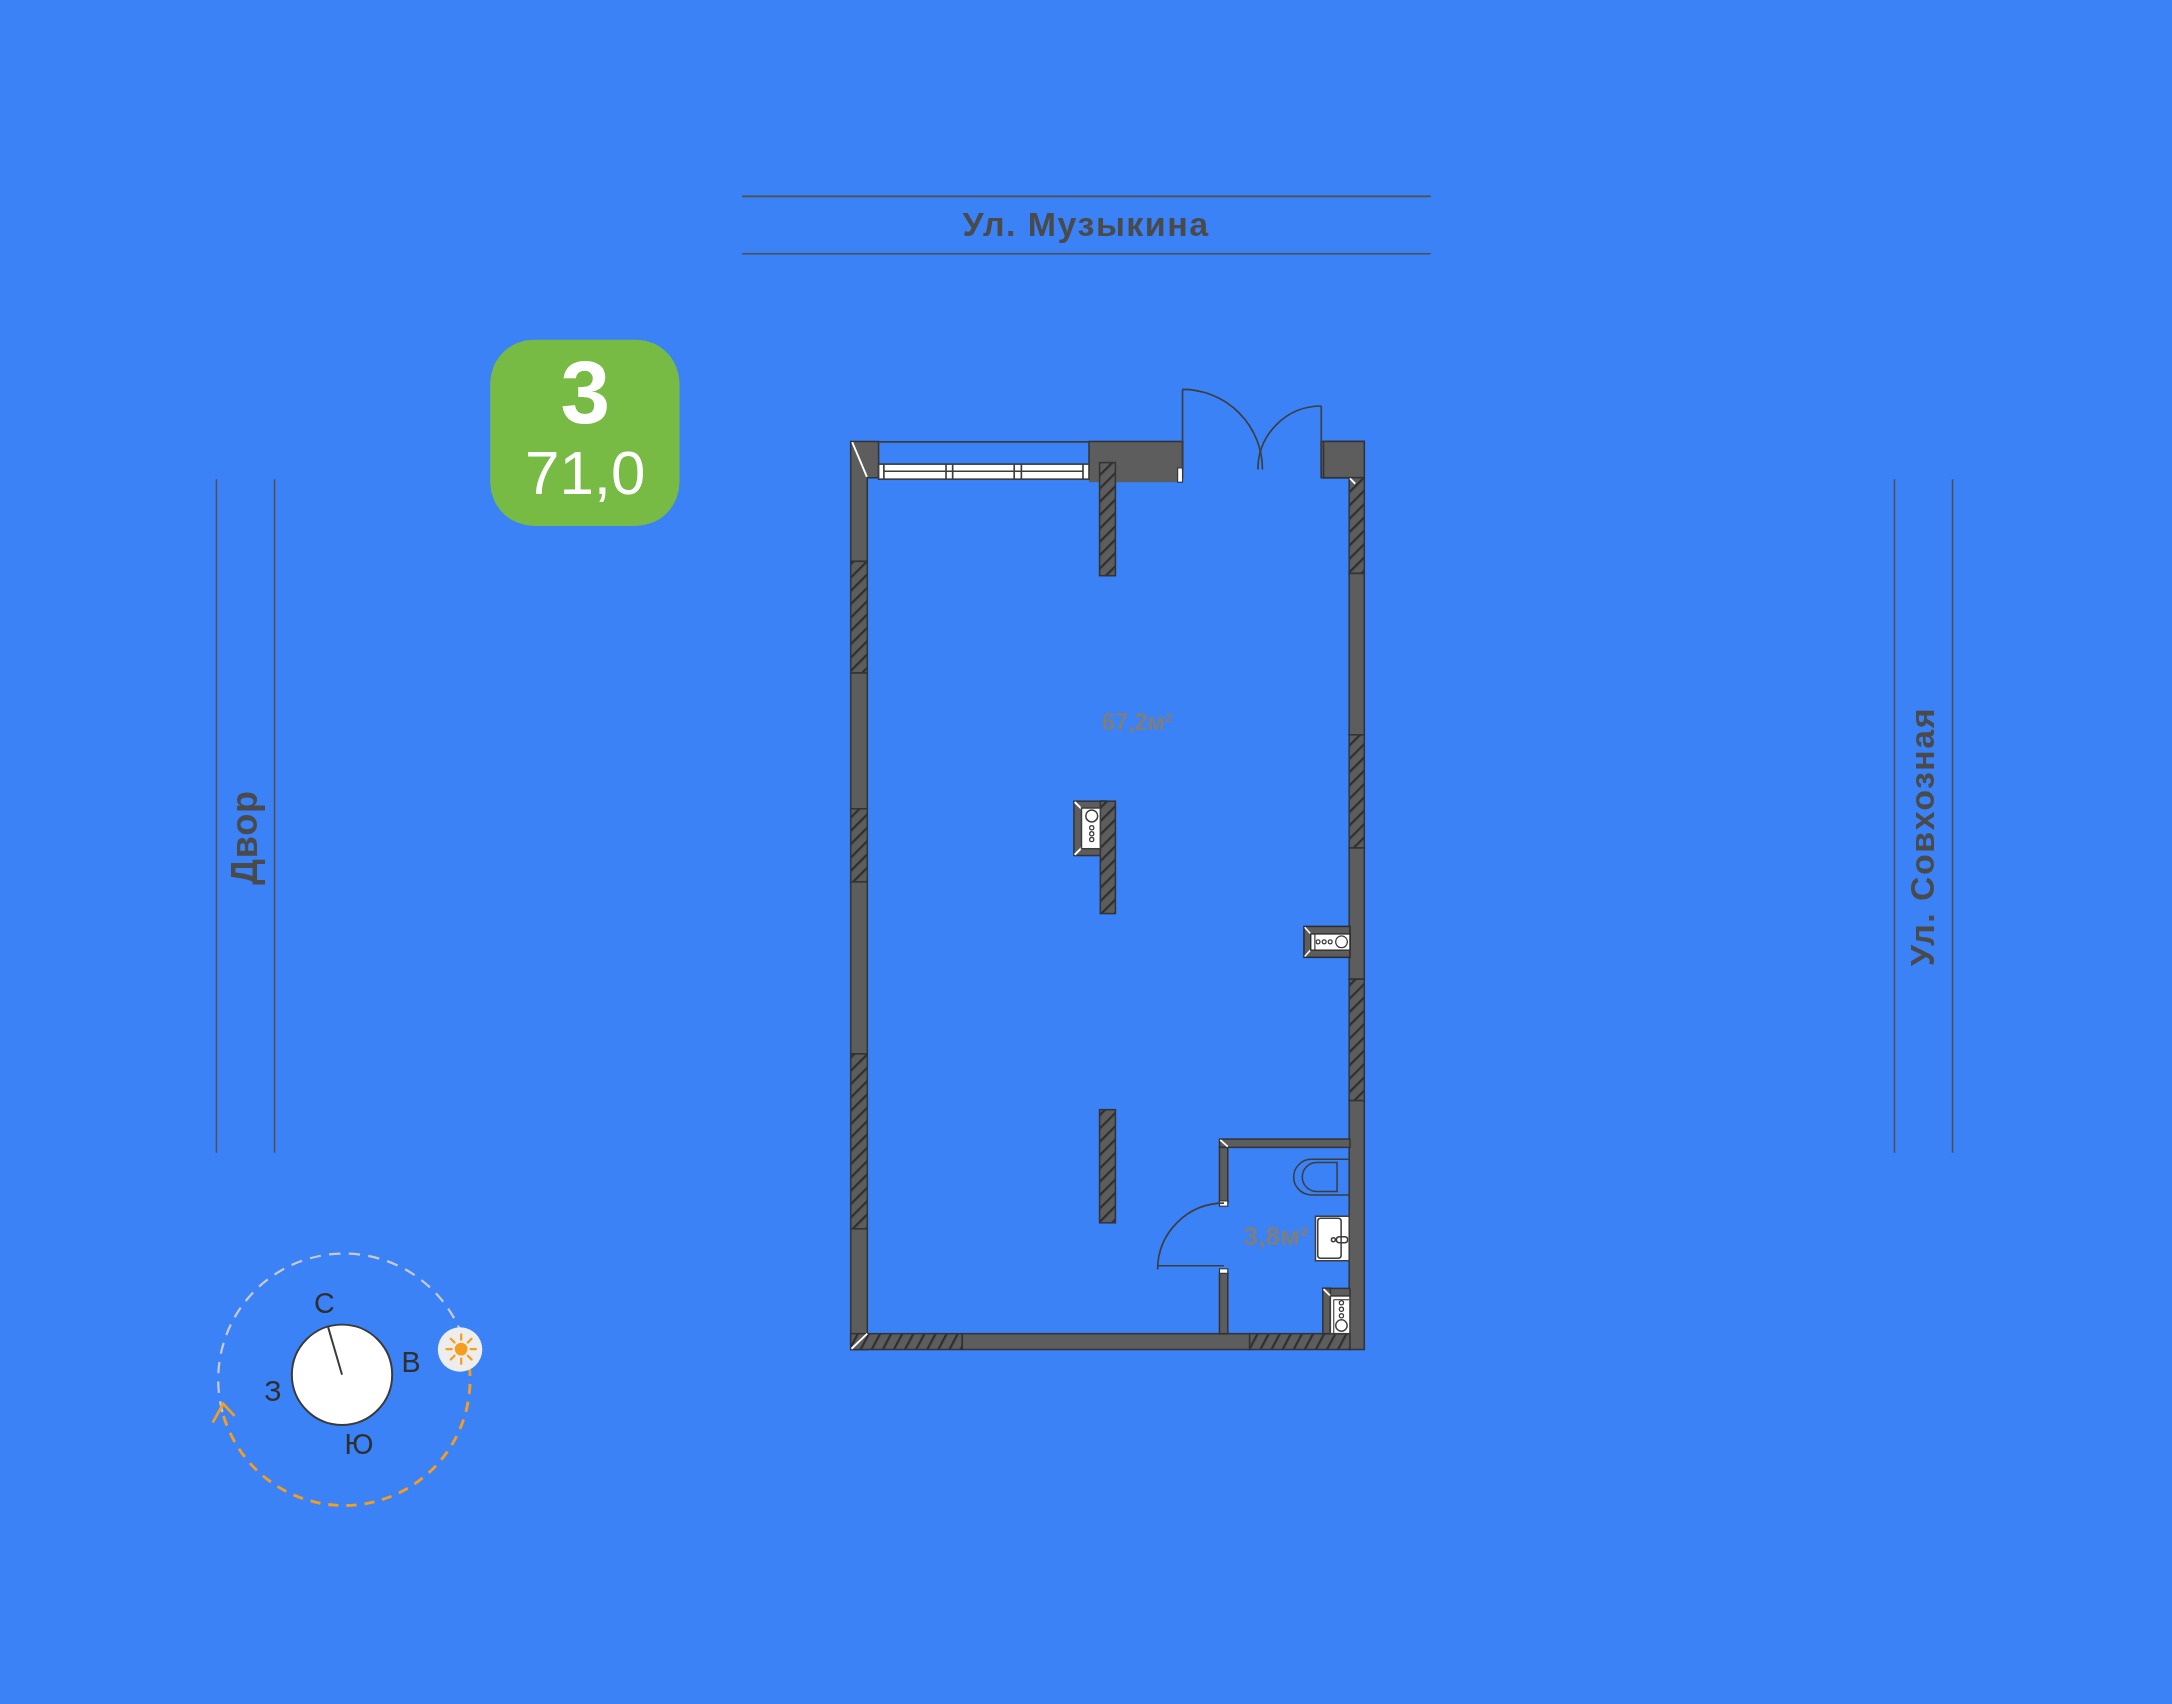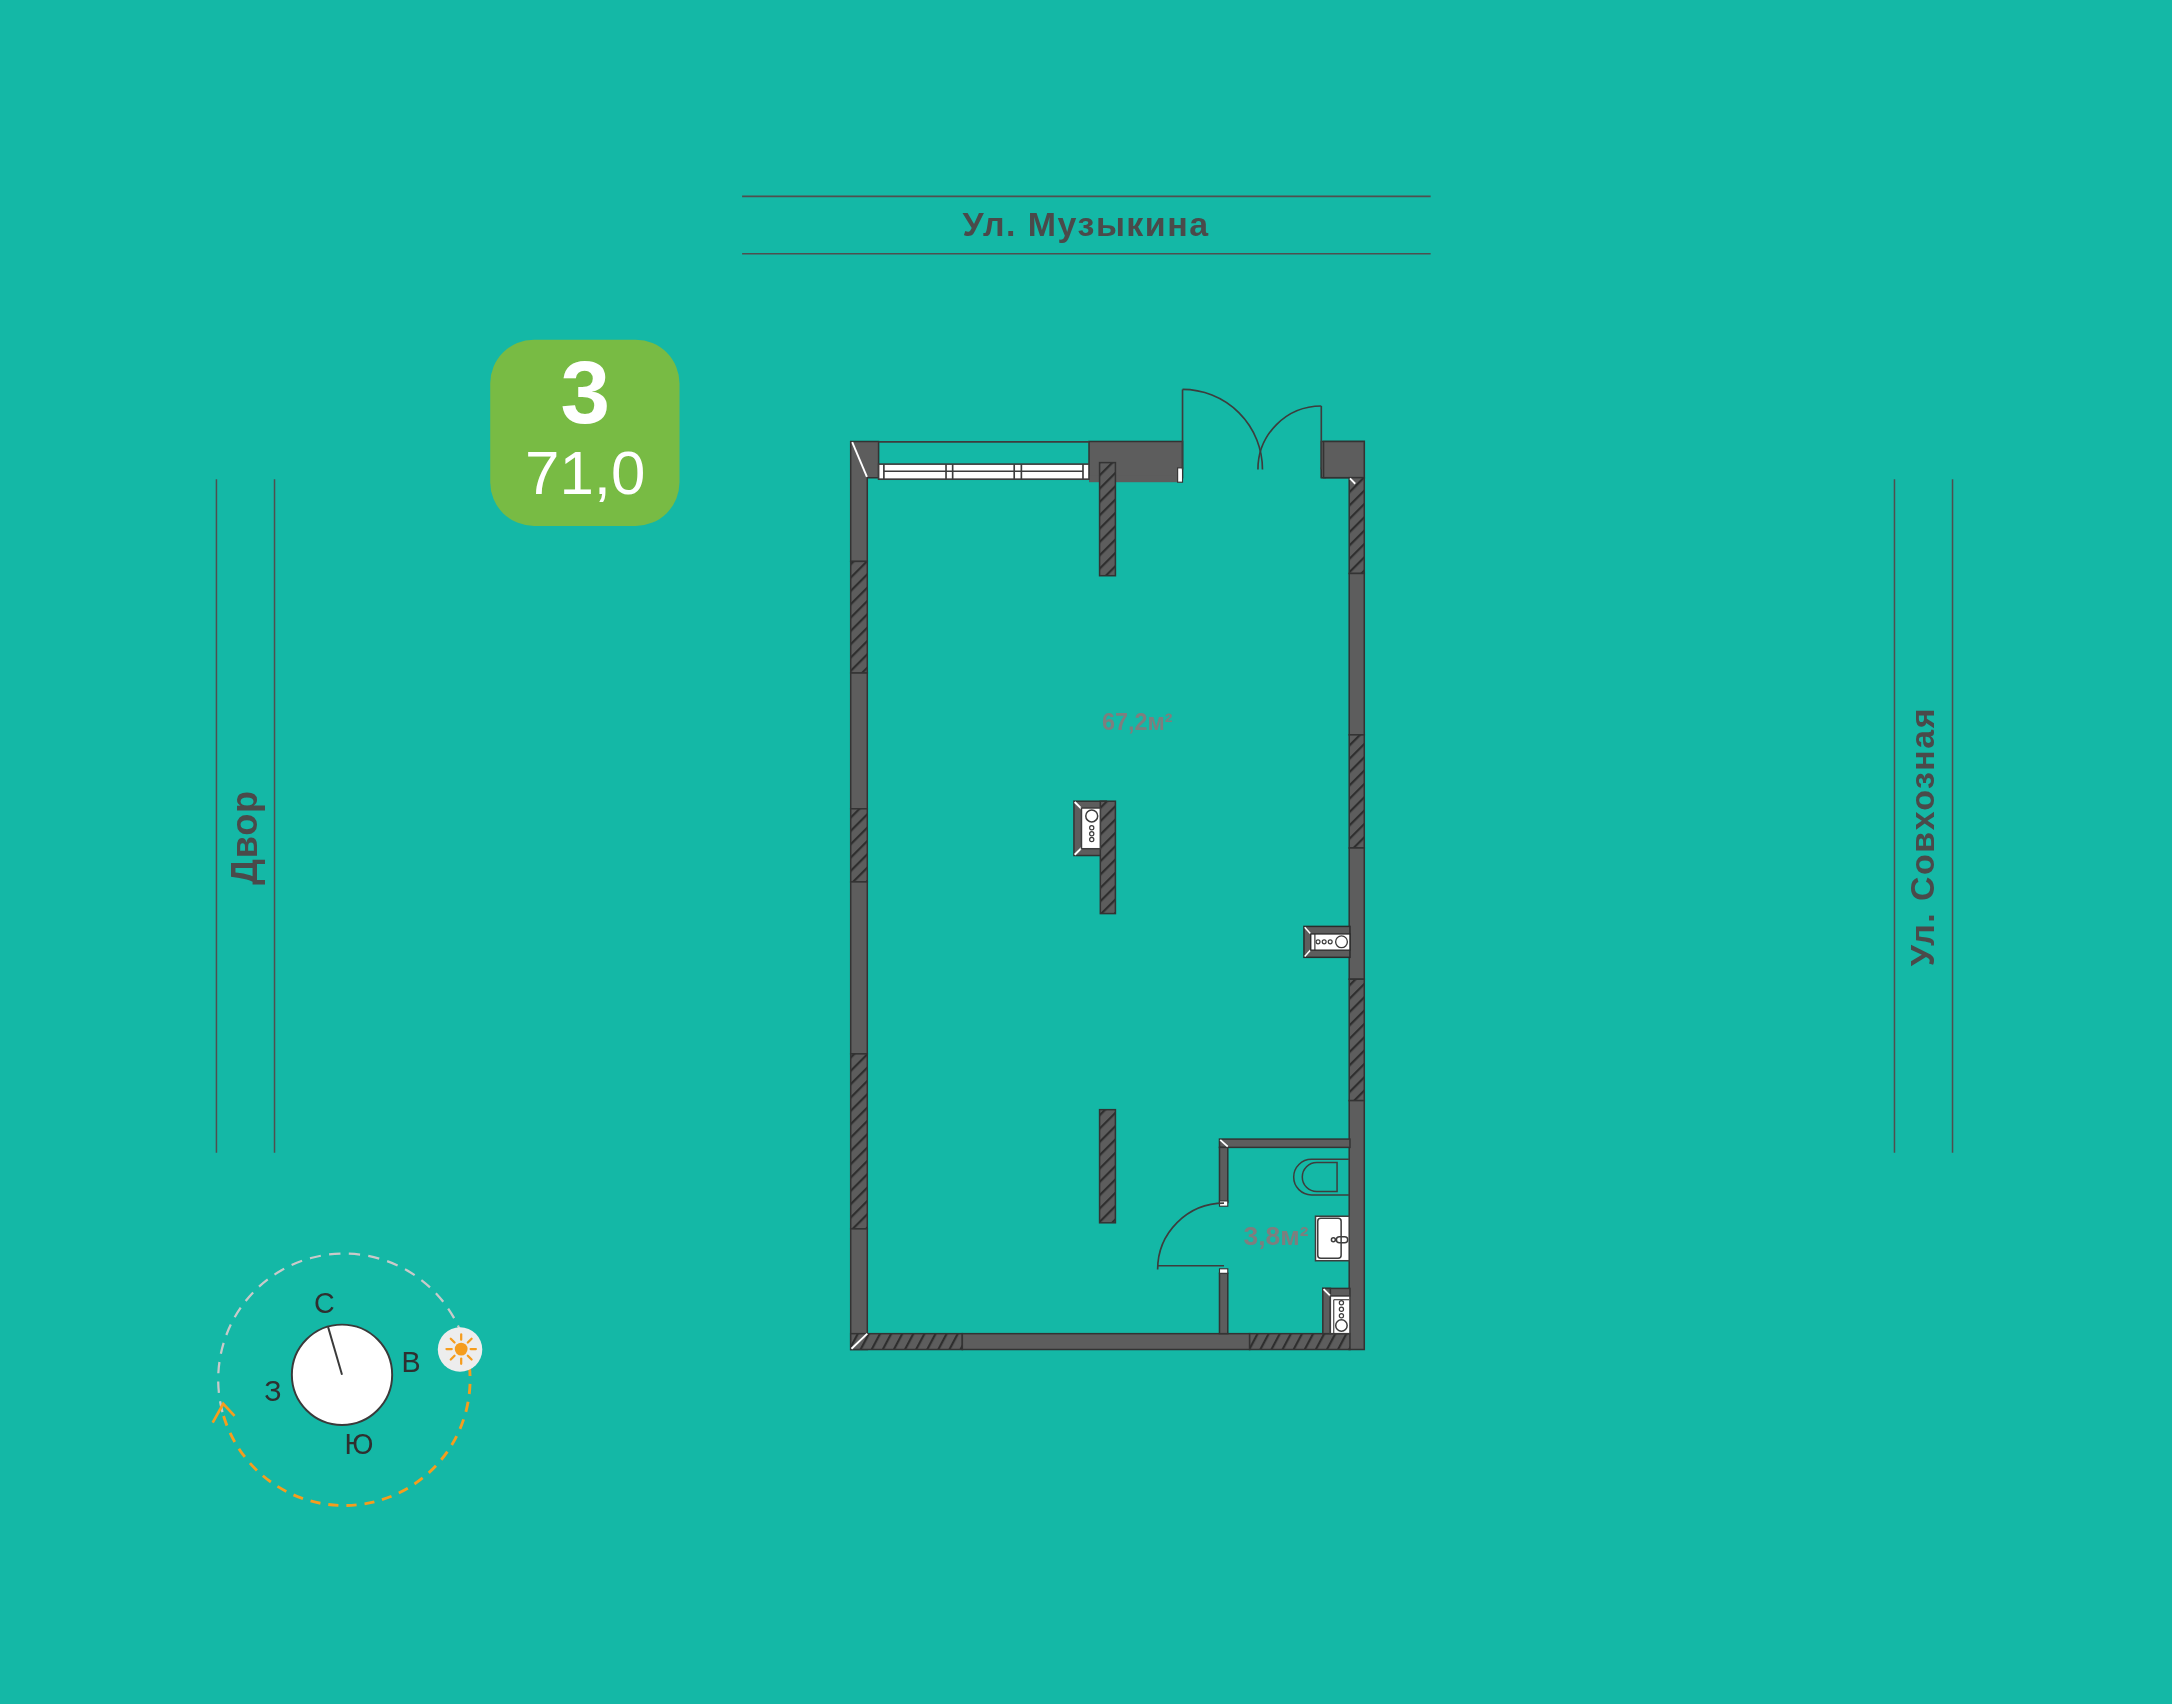--- a/index.html
+++ b/index.html
@@ -1,16 +1,16 @@
 <!DOCTYPE html>
 <html style="font-size:12px"><head>
 <meta charset="utf-8">
 <style>
   html,body{margin:0;padding:0;background:#ffffff;}
-  .page{position:relative;width:2172px;height:1705px;background:#14b8a6;overflow:hidden;
+  .page{position:relative;width:2172px;height:1705px;background:#3b82f6;overflow:hidden;
         font-family:"Liberation Sans", sans-serif;}
   svg{display:block}
 </style>
 </head>
 <body>
 <div class="page">
 <svg width="2172" height="1705" viewBox="0 0 2880 2260">
 <defs>
 <pattern id="hat" patternUnits="userSpaceOnUse" width="12.5" height="12.5" patternTransform="rotate(-45)">
   <rect width="12.5" height="12.5" fill="#5d5d5d"></rect>

